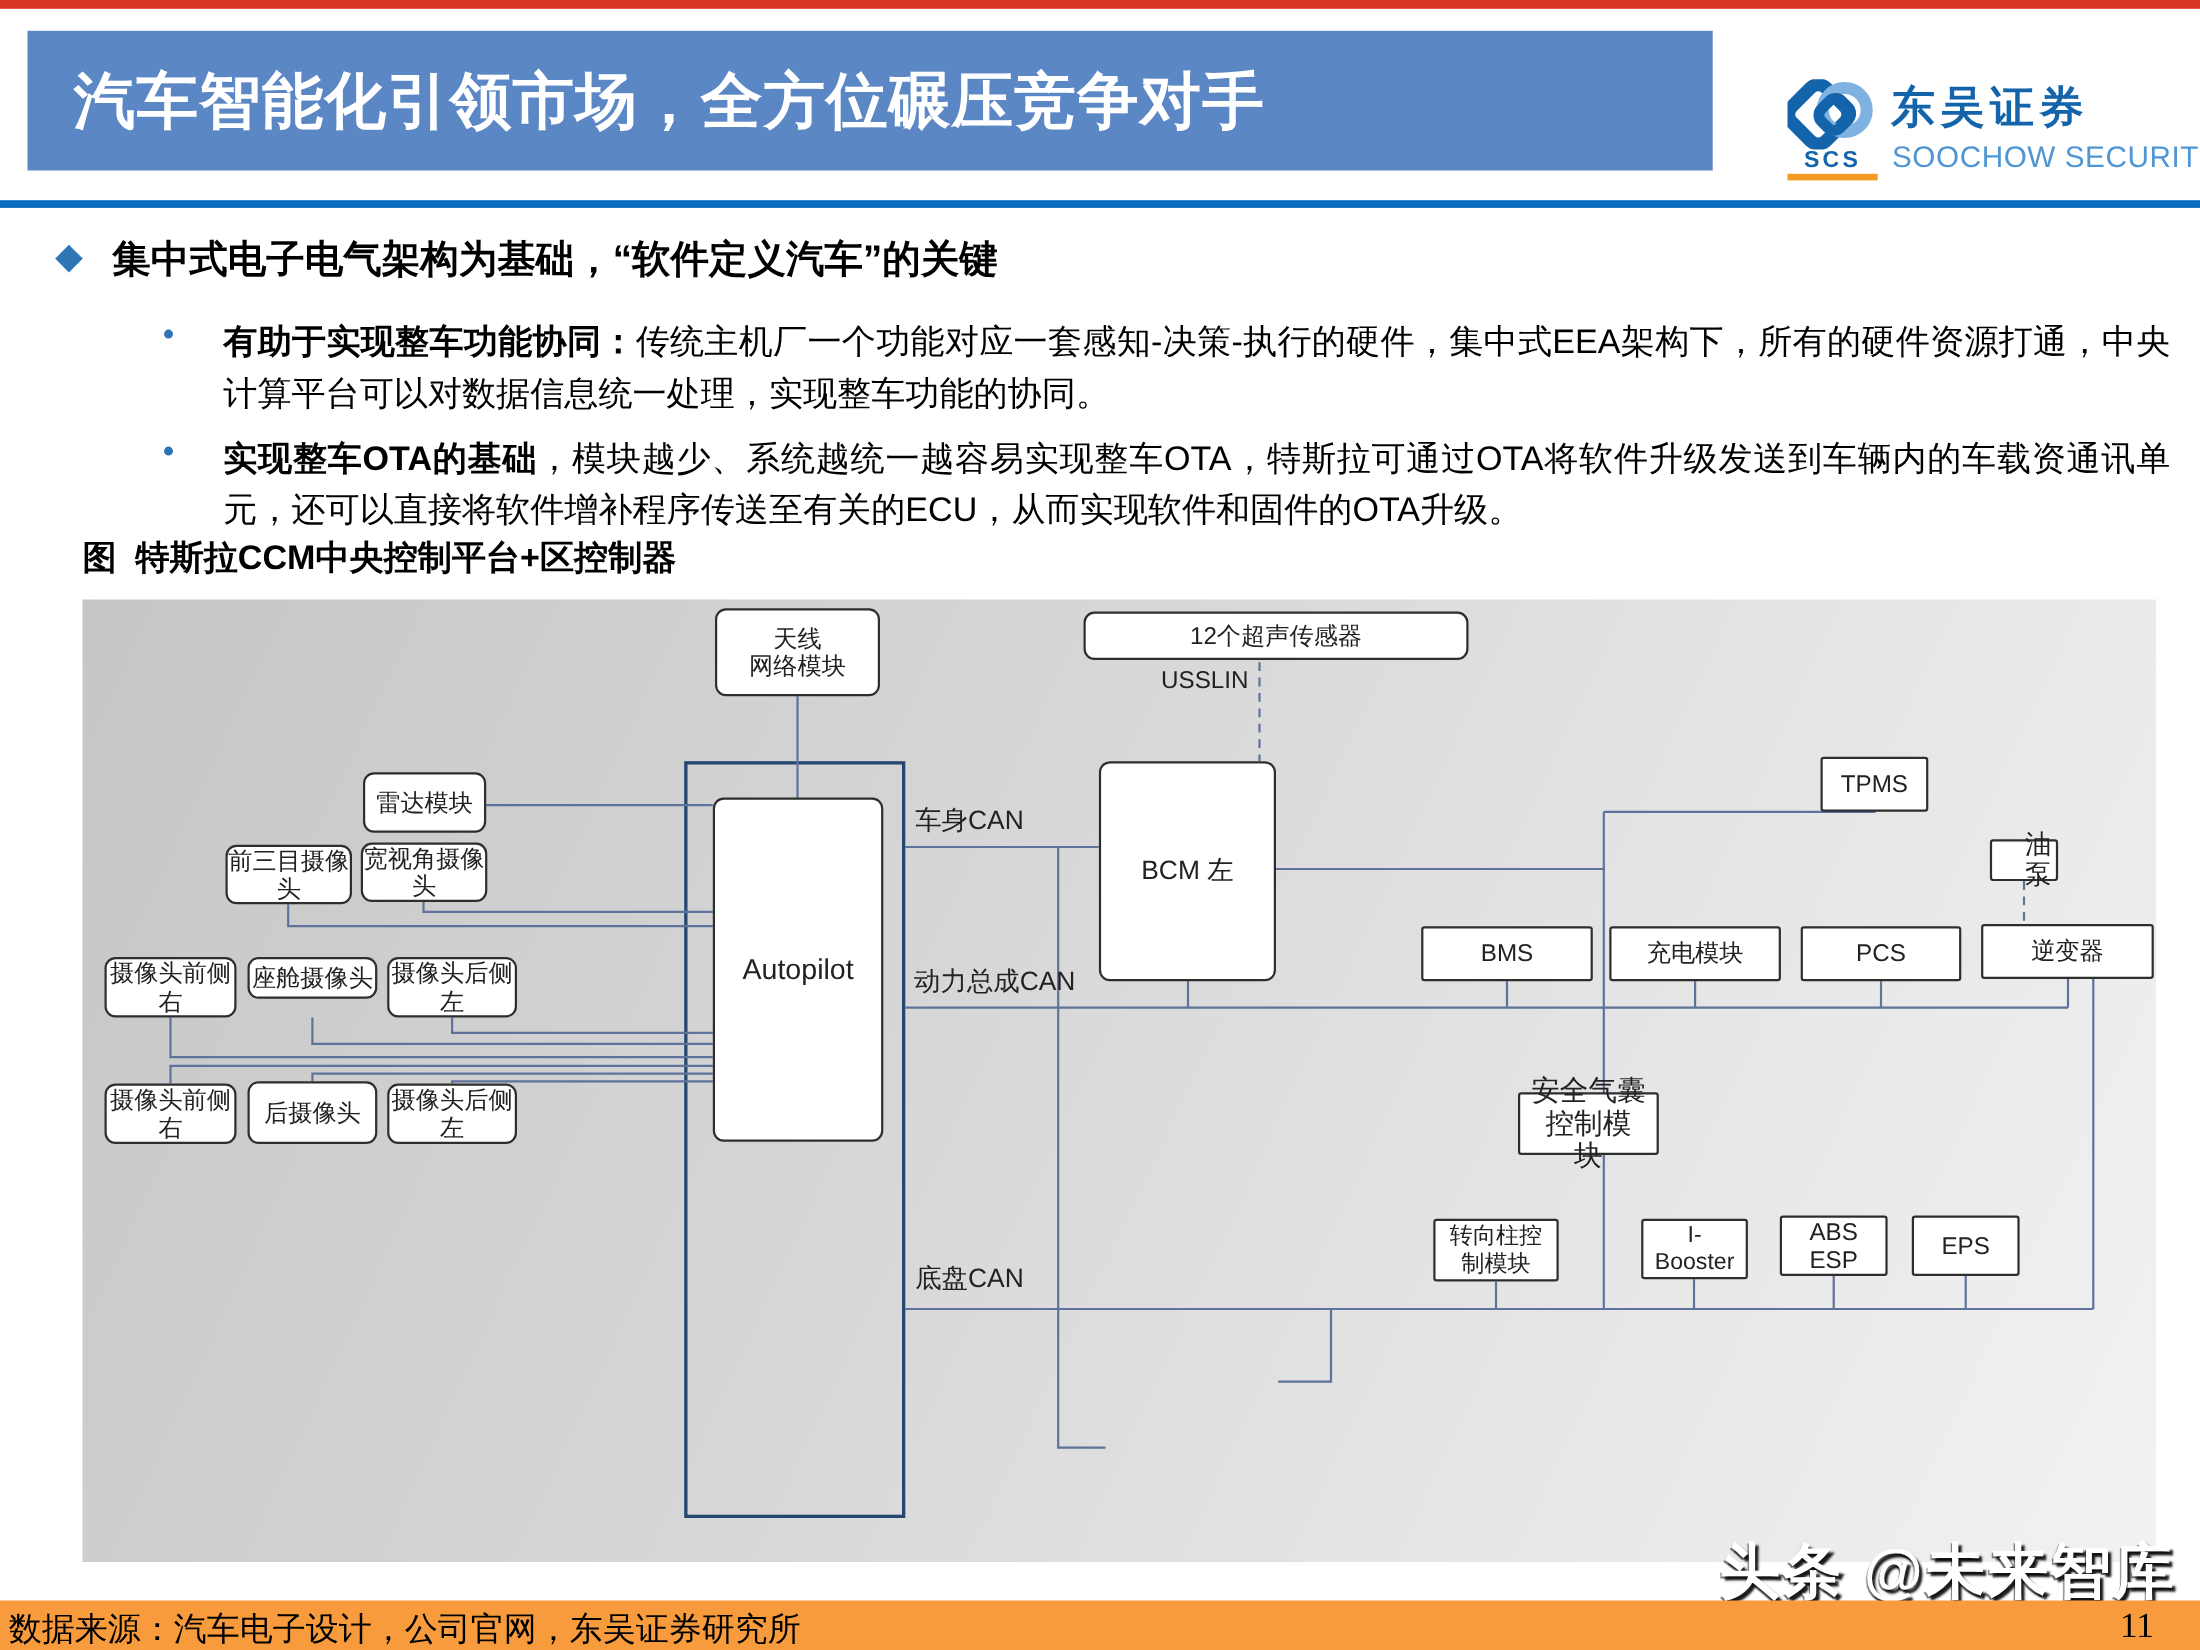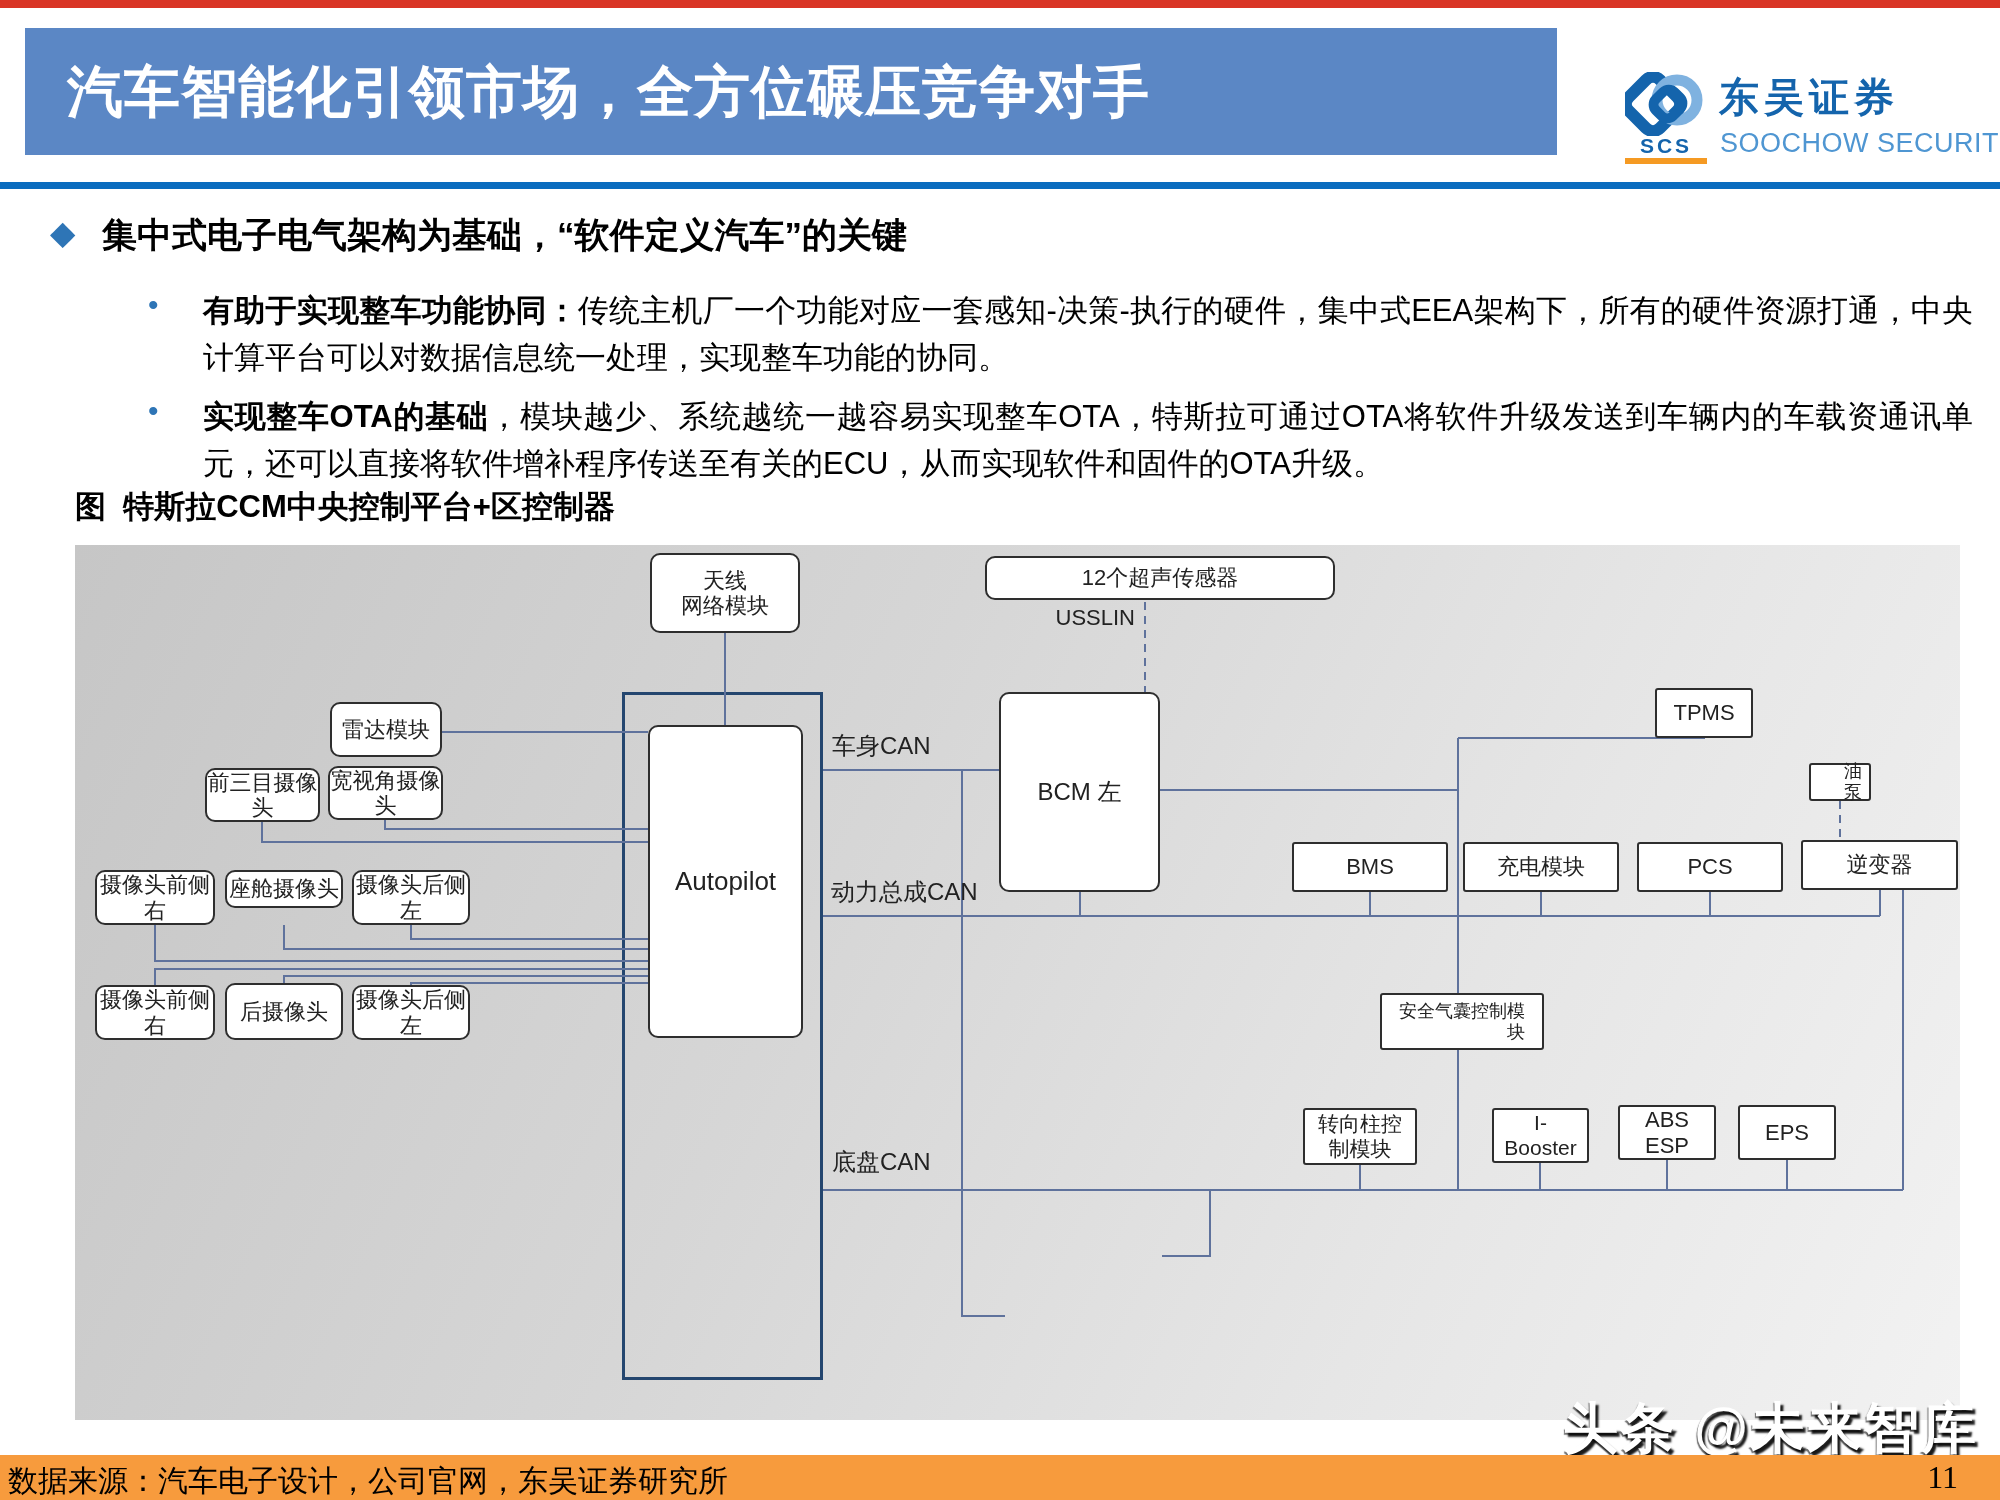--- a/index.html
+++ b/index.html
@@ -153,26 +153,26 @@
     <div class="node rounded" style="left:150px;top:325px;width:118px;height:38px;">座舱摄像头</div>
     <div class="node rounded" style="left:277px;top:325px;width:118px;height:55px;">摄像头后侧左</div>
     <div class="node rounded" style="left:20px;top:440px;width:120px;height:55px;">摄像头前侧右</div>
     <div class="node rounded" style="left:150px;top:438px;width:118px;height:57px;">后摄像头</div>
     <div class="node rounded" style="left:277px;top:440px;width:118px;height:55px;">摄像头后侧左</div>
 
     <div class="node rounded" style="left:924px;top:147px;width:161px;height:200px;font-size:24px;">BCM 左</div>
     <div class="node rounded" style="left:573px;top:180px;width:155px;height:313px;font-size:26px;">Autopilot</div>
 
     <div class="node sharp" style="left:1580px;top:143px;width:98px;height:50px;">TPMS</div>
-    <div class="node sharp" style="left:1734px;top:218px;width:62px;height:38px;font-size:18px;padding-left:26px;">油泵</div>
+    <div class="node sharp" style="left:1734px;top:218px;width:62px;height:38px;font-size:24px;padding-left:26px;">油泵</div>
     <div class="node sharp" style="left:1217px;top:297px;width:156px;height:50px;">BMS</div>
     <div class="node sharp" style="left:1388px;top:297px;width:156px;height:50px;">充电模块</div>
     <div class="node sharp" style="left:1562px;top:297px;width:146px;height:50px;">PCS</div>
     <div class="node sharp" style="left:1726px;top:295px;width:157px;height:50px;">逆变器</div>
-    <div class="node sharp" style="left:1305px;top:448px;width:164px;height:57px;font-size:18px;text-align:right;">安全气囊控制模
+    <div class="node sharp" style="left:1305px;top:448px;width:128px;height:57px;font-size:26px;">安全气囊控制模
 块</div>
     <div class="node sharp" style="left:1228px;top:563px;width:114px;height:57px;font-size:21px;">转向柱控
 制模块</div>
     <div class="node sharp" style="left:1417px;top:563px;width:97px;height:55px;font-size:21px;">I-
 Booster</div>
     <div class="node sharp" style="left:1543px;top:560px;width:98px;height:55px;">ABS ESP</div>
     <div class="node sharp" style="left:1663px;top:560px;width:98px;height:55px;">EPS</div>
 
     <div class="usslin">USSLIN</div>
     <div class="buslabel" style="left:757px;top:185px;">车身CAN</div>

